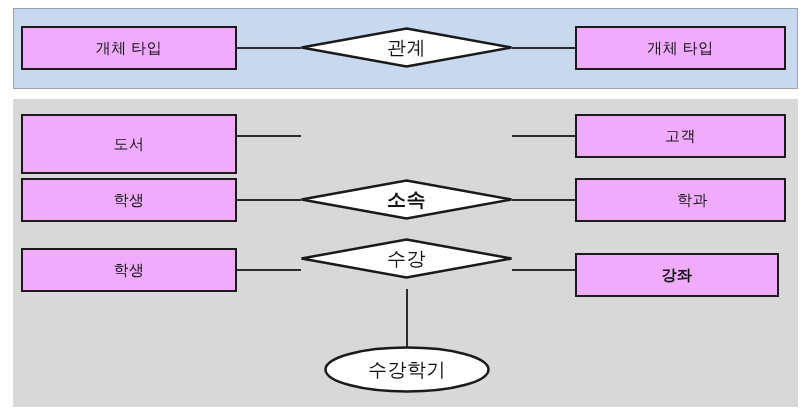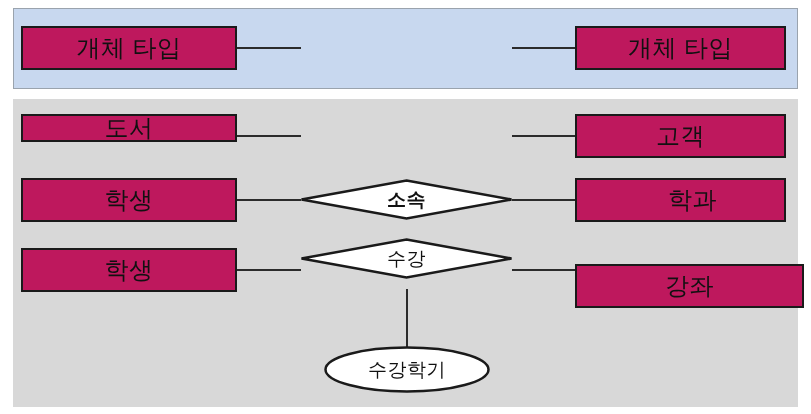--- a/index.html
+++ b/index.html
@@ -41,26 +41,26 @@
     width: 785px;
     height: 308px;
     background: #d8d8d8;
     border: 1px solid #d8d8d8;
   }
 
   
   .entity {
     position: absolute;
     box-sizing: border-box;
-    background: #be185d;
+    background: #f0abfc;
     border: 2.5px solid #1a1a1a;
     display: flex;
     align-items: center;
     justify-content: center;
-    font-size: 24px;
+    font-size: 15px;
     color: #111111;
     letter-spacing: 0.5px;
     white-space: nowrap;
   }
 
   
   .diamond {
     position: absolute;
   }
   .diamond svg {
@@ -124,29 +124,35 @@
 
 <div id="canvas">
 
   <div class="panel panel-legend"></div>
 
   <div class="connector-h" style="left:236px; top:47px; width:65px;"></div>
   <div class="connector-h" style="left:512px; top:47px; width:64px;"></div>
 
   <div class="entity" style="left:21px; top:26px; width:216px; height:44px;">개체 타입</div>
 
+  <div class="diamond" style="left:300px; top:27px; width:213px; height:41px;">
+    <svg width="213" height="41" viewBox="0 0 213 41">
+      <polygon points="106.5,1.5 211.5,20.5 106.5,39.5 1.5,20.5" fill="#ffffff" stroke="#1a1a1a" stroke-width="2.5" stroke-linejoin="miter"></polygon>
+    </svg>
+    <div class="dtext">관계</div>
+  </div>
 
   <div class="entity" style="left:575px; top:26px; width:211px; height:44px;">개체 타입</div>
 
   <div class="panel panel-examples"></div>
 
   <div class="connector-h" style="left:236px; top:135px; width:65px;"></div>
   <div class="connector-h" style="left:512px; top:135px; width:64px;"></div>
 
-  <div class="entity" style="left:21px; top:114px; width:216px; height:28px;">도서</div>
+  <div class="entity" style="left:21px; top:114px; width:216px; height:60px;">도서</div>
 
 
   <div class="entity" style="left:575px; top:114px; width:211px; height:44px;text-align:center;">고객</div>
 
   <div class="connector-h" style="left:236px; top:199px; width:65px;"></div>
   <div class="connector-h" style="left:512px; top:199px; width:64px;"></div>
 
   <div class="entity" style="left:21px; top:178px; width:216px; height:44px;">학생</div>
 
   <div class="diamond" style="left:300px; top:179px; width:213px; height:41px;font-weight:bold;">
@@ -164,21 +170,21 @@
 
   <div class="entity" style="left:21px; top:248px; width:216px; height:44px;">학생</div>
 
   <div class="diamond" style="left:300px; top:238px; width:213px; height:41px;">
     <svg width="213" height="41" viewBox="0 0 213 41">
       <polygon points="106.5,1.5 211.5,20.5 106.5,39.5 1.5,20.5" fill="#ffffff" stroke="#1a1a1a" stroke-width="2.5" stroke-linejoin="miter"></polygon>
     </svg>
     <div class="dtext">수강</div>
   </div>
 
-  <div class="entity" style="left:575px; top:264px; width:229px; height:44px;">강좌</div>
+  <div class="entity" style="left:575px; top:253px; width:204px; height:44px;font-weight:bold;">강좌</div>
 
   <div class="attribute" style="left:324px; top:346px; width:166px; height:47px;">
     <svg width="166" height="47" viewBox="0 0 166 47">
       <ellipse cx="83" cy="23.5" rx="81.5" ry="22" fill="#ffffff" stroke="#1a1a1a" stroke-width="2.5"></ellipse>
     </svg>
     <div class="atext">수강학기</div>
   </div>
 
 </div>
 

